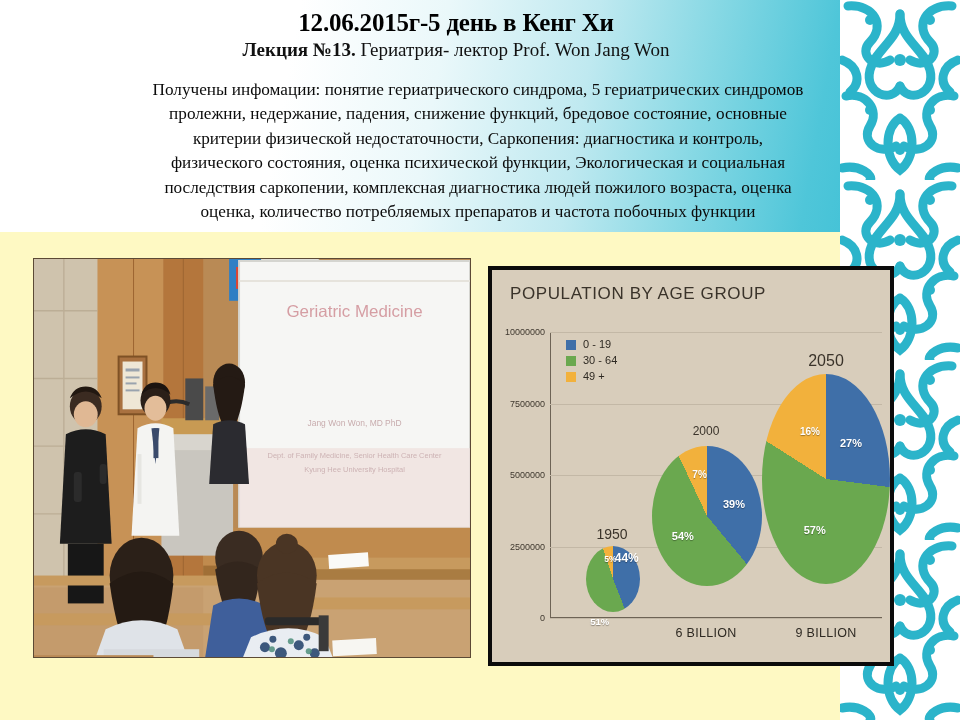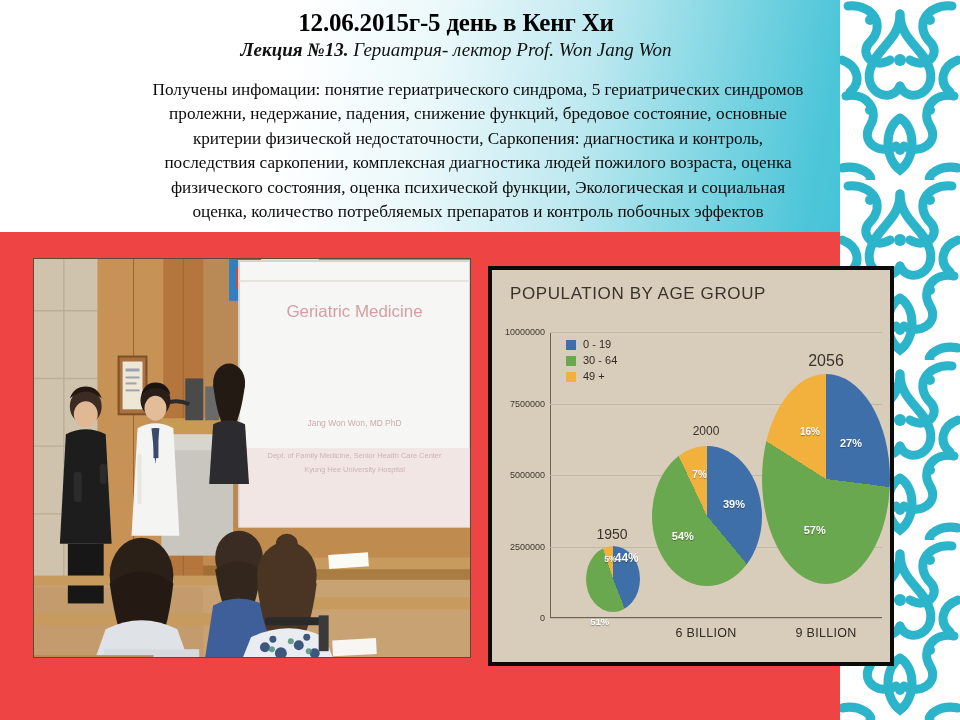--- a/index.html
+++ b/index.html
@@ -11,21 +11,21 @@
     height: 720px;
     overflow: hidden;
     font-family: "Liberation Serif", serif;
     background: #ffffff;
   }
 
   #slide {
     position: relative;
     width: 960px;
     height: 720px;
-    background: #ef4444;
+    background: #fef9c3;
     overflow: hidden;
   }
 
   
   .top-gradient {
     position: absolute;
     left: 0; top: 0;
     width: 960px; height: 232px;
     background: linear-gradient(100deg,
         #ffffff 0%,
@@ -67,21 +67,20 @@
     letter-spacing: -0.2px;
     margin: 0;
   }
   .slide-subtitle {
     font-family: "Liberation Serif", serif;
     font-weight: bold;
     font-size: 19px;
     color: #111111;
     line-height: 1.2;
     margin: 2px 0 14px 0;
-    font-style: italic;
   }
   .slide-subtitle .lec-strong { font-weight: bold; }
   .slide-subtitle .lec-norm { font-weight: normal; }
 
   .body-text {
     position: absolute;
     left: 22px; top: 78px;
     width: 912px;
     text-align: center;
     z-index: 5;
@@ -258,23 +257,23 @@
 
   <div class="title-block">
     <div class="slide-title">12.06.2015г-5 день в Кенг Хи</div>
     <div class="slide-subtitle"><span class="lec-strong">Лекция №13.</span><span class="lec-norm"> Гериатрия- лектор  Prof. Won Jang Won</span></div>
   </div>
 
   <div class="body-text">
     <span class="ln">Получены инфомации: понятие гериатрического синдрома, 5 гериатрических синдромов</span>
     <span class="ln">пролежни, недержание, падения, снижение функций, бредовое состояние, основные</span>
     <span class="ln">критерии физической недостаточности, Саркопения: диагностика и контроль,</span>
+    <span class="ln">физического состояния, оценка психической функции, Экологическая и социальная</span>
     <span class="ln">последствия саркопении, комплексная диагностика людей пожилого возраста, оценка</span>
-    <span class="ln">физического состояния, оценка психической функции, Экологическая и социальная</span>
-    <span class="ln">оценка, количество потребляемых препаратов и контроль побочных эффектов</span>
+    <span class="ln">оценка, количество потребляемых препаратов и частота побочных функции</span>
   </div>
 
   <div class="photo">
     <svg class="photo-inner" viewBox="0 0 438 400" preserveAspectRatio="none">
 
       <rect x="0" y="0" width="438" height="400" fill="#b98a55"></rect>
 
       <rect x="0" y="0" width="64" height="330" fill="#cfc3ad"></rect>
       <g stroke="#bcae96" stroke-width="1.4">
         <line x1="0" y1="52" x2="64" y2="52"></line>
@@ -448,21 +447,21 @@
 
         <div class="pie-group" style="left:88px; bottom:0; width:136px; height:192px;">
           <div class="pie-year" style="top:-2px; font-size:12px;">2000</div>
           <div class="pie" id="pie1" style="left: 14px; top: 20px; width: 110px; height: 140px; background: conic-gradient(rgb(63, 111, 168) 0%, rgb(63, 111, 168) 39%, rgb(106, 168, 79) 39%, rgb(106, 168, 79) 93%, rgb(242, 177, 60) 93%, rgb(242, 177, 60) 100%);"></div>
           <div class="slice-label" id="pl1-0" style="font-size: 11px; left: 95.9092px; top: 77.6699px;">39%</div>
           <div class="slice-label" id="pl1-1" style="font-size: 11px; left: 44.8522px; top: 109.504px;">54%</div>
           <div class="slice-label" id="pl1-2" style="font-size: 10px; left: 61.5613px; top: 47.6452px;">7%</div>
         </div>
 
         <div class="pie-group" style="left:206px; bottom:0; width:140px; height:262px;">
-          <div class="pie-year" style="top:-4px; font-size:16px;">2056</div>
+          <div class="pie-year" style="top:-4px; font-size:16px;">2050</div>
           <div class="pie" id="pie2" style="left: 6px; top: 18px; width: 128px; height: 210px; background: conic-gradient(rgb(63, 111, 168) 0%, rgb(63, 111, 168) 27%, rgb(106, 168, 79) 27%, rgb(106, 168, 79) 84%, rgb(242, 177, 60) 84%, rgb(242, 177, 60) 100%);"></div>
           <div class="slice-label" id="pl2-0" style="font-size: 11px; left: 94.9637px; top: 86.8924px;">27%</div>
           <div class="slice-label" id="pl2-1" style="font-size: 11px; left: 58.7268px; top: 174.372px;">57%</div>
           <div class="slice-label" id="pl2-2" style="font-size: 10px; left: 53.9672px; top: 75.1537px;">16%</div>
         </div>
 
         <span class="xtick" style="left:62px;margin-top:48px;">2.5 BILLION</span>
         <span class="xtick" style="left:156px;">6 BILLION</span>
         <span class="xtick" style="left:276px;">9 BILLION</span>
       </div>

